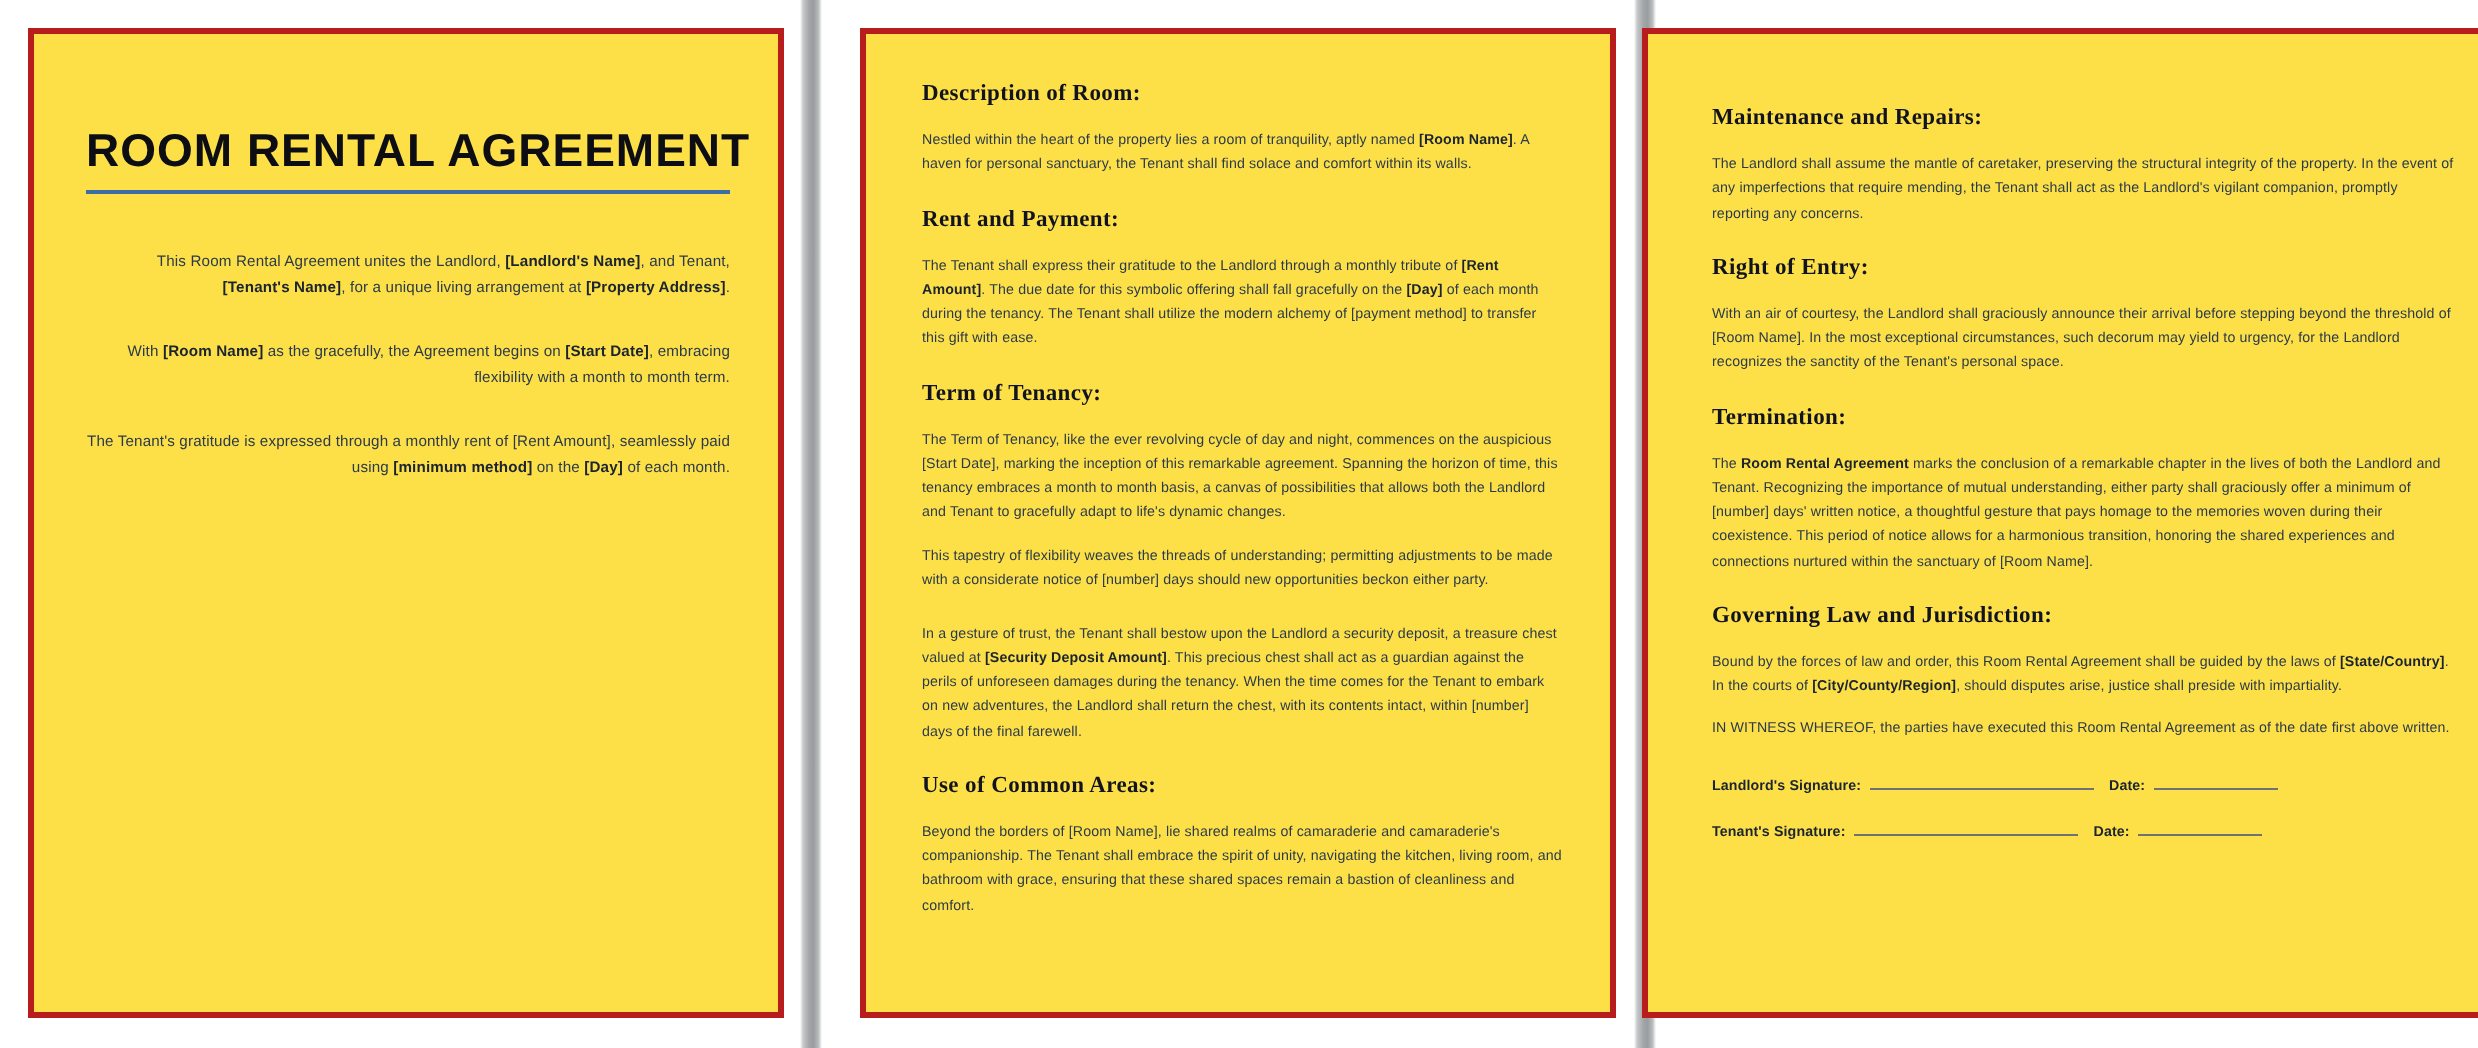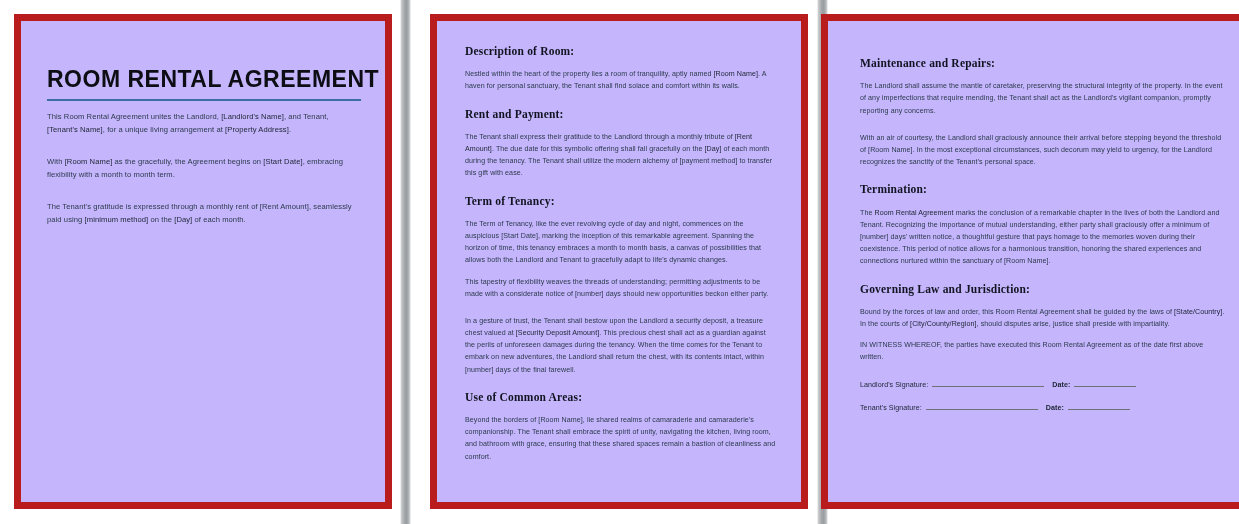--- a/index.html
+++ b/index.html
@@ -17,22 +17,22 @@
   .workspace {
     position: relative;
     width: 1239px;
     height: 524px;
     background: #ffffff;
   }
 
   
   .page {
     position: absolute;
-    background: #c4b5fd;
-    border: 7px solid #b91c1c;
+    background: #fde047;
+    border: 3px solid #b91c1c;
     box-sizing: border-box;
     overflow: hidden;
     padding-left: 24px;
   }
   .page-1 { left: 14px;  top: 14px; width: 378px; height: 495px; }
   .page-2 { left: 430px; top: 14px; width: 378px; height: 495px; }
   .page-3 { left: 821px; top: 14px; width: 433px; height: 495px; }
 
   .page-inner {
     position: absolute;
@@ -72,21 +72,21 @@
     line-height: 1.1;
     white-space: nowrap;
   }
   .title-rule {
     height: 2px;
     background: #3a6ea5;
     margin: 7px 0 0 0;
     width: 100%;
   }
 
-  .intro-block { margin-top: 10px; }
+  .intro-block { margin-top: 28px; text-align: right; }
   .intro-block p {
     font-size: 7.6px;
     line-height: 1.65;
     color: #2b3a4a;
     margin: 0 0 20px 0;
     letter-spacing: 0.01em;
   }
   .intro-block p:last-child { margin-bottom: 0; }
 
   .sec-head {
@@ -103,32 +103,32 @@
   .section p {
     font-size: 7.1px;
     line-height: 1.72;
     color: #2b3a4a;
     margin: 0 0 9px 0;
     letter-spacing: 0.01em;
     text-align: left;
   }
   .section p:last-child { margin-bottom: 0; }
 
-  b, strong { font-weight: normal; color: #1b2430; }
+  b, strong { font-weight: bold; color: #1b2430; }
 
   
   .sig-block { margin-top: 14px; }
   .sig-row {
     font-size: 7.1px;
     color: #2b3a4a;
     margin-bottom: 12px;
     white-space: nowrap;
     letter-spacing: 0.01em;
   }
-  .sig-label { font-weight: normal; color: #1b2430; }
+  .sig-label { font-weight: bold; color: #1b2430; }
   .sig-line {
     display: inline-block;
     border-bottom: 1px solid #6d7277;
     height: 8px;
     vertical-align: baseline;
   }
   .sig-line-long { width: 112px; margin: 0 4px 0 4px; }
   .sig-line-short { width: 62px; margin: 0 0 0 4px; }
   .date-label { font-weight: bold; color: #1b2430; margin-left: 4px; }
 </style>
@@ -191,20 +191,21 @@
 
   <div class="page page-3">
     <div class="page-inner">
 
       <div class="section">
         <h2 class="sec-head">Maintenance and Repairs:</h2>
         <p>The Landlord shall assume the mantle of caretaker, preserving the structural integrity of the property. In the event of any imperfections that require mending, the Tenant shall act as the Landlord's vigilant companion, promptly reporting any concerns.</p>
       </div>
 
       <div class="section">
+        <h2 class="sec-head">Right of Entry:</h2>
         <p>With an air of courtesy, the Landlord shall graciously announce their arrival before stepping beyond the threshold of [Room Name]. In the most exceptional circumstances,  such decorum may yield to urgency, for the Landlord recognizes the sanctity of the Tenant's personal space.</p>
       </div>
 
       <div class="section">
         <h2 class="sec-head">Termination:</h2>
         <p><span>The </span><b>Room Rental Agreement</b><span> marks the conclusion of a remarkable chapter in the lives of both the Landlord and Tenant. Recognizing the importance of mutual understanding, either party shall graciously offer a minimum of [number] days' written notice, a thoughtful gesture that pays homage to the memories woven during their coexistence. This period of notice allows for a harmonious transition, honoring the shared experiences and connections nurtured within the sanctuary of [Room Name].</span></p>
       </div>
 
       <div class="section">
         <h2 class="sec-head">Governing Law and Jurisdiction:</h2>

